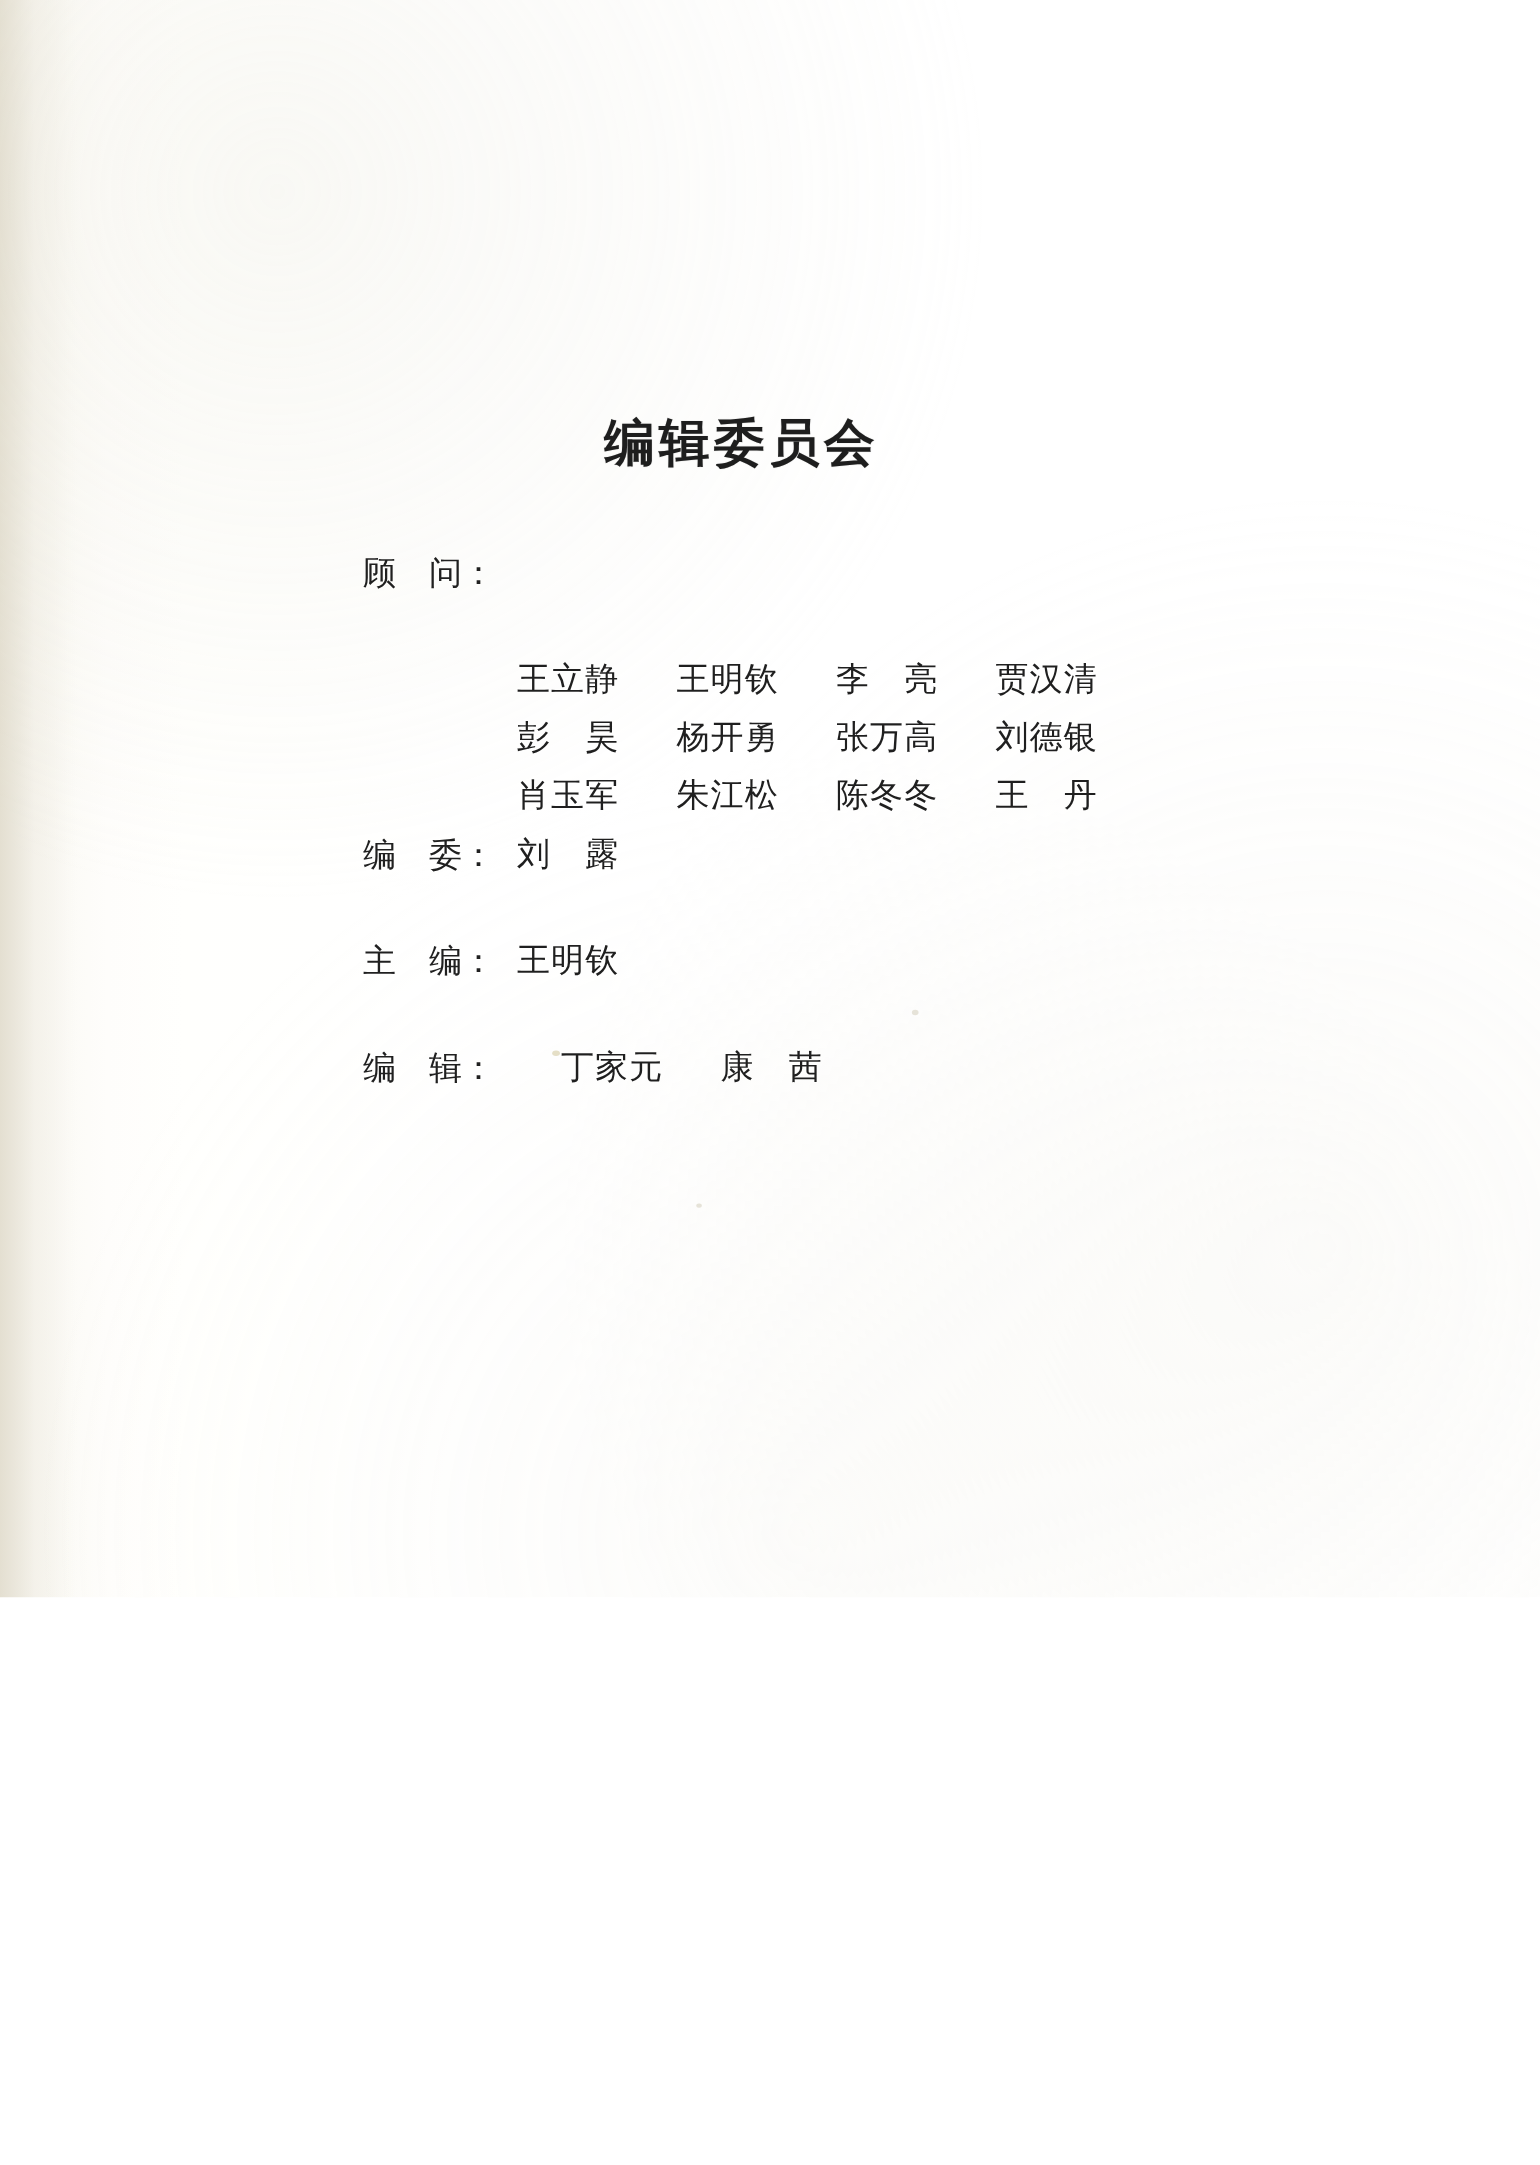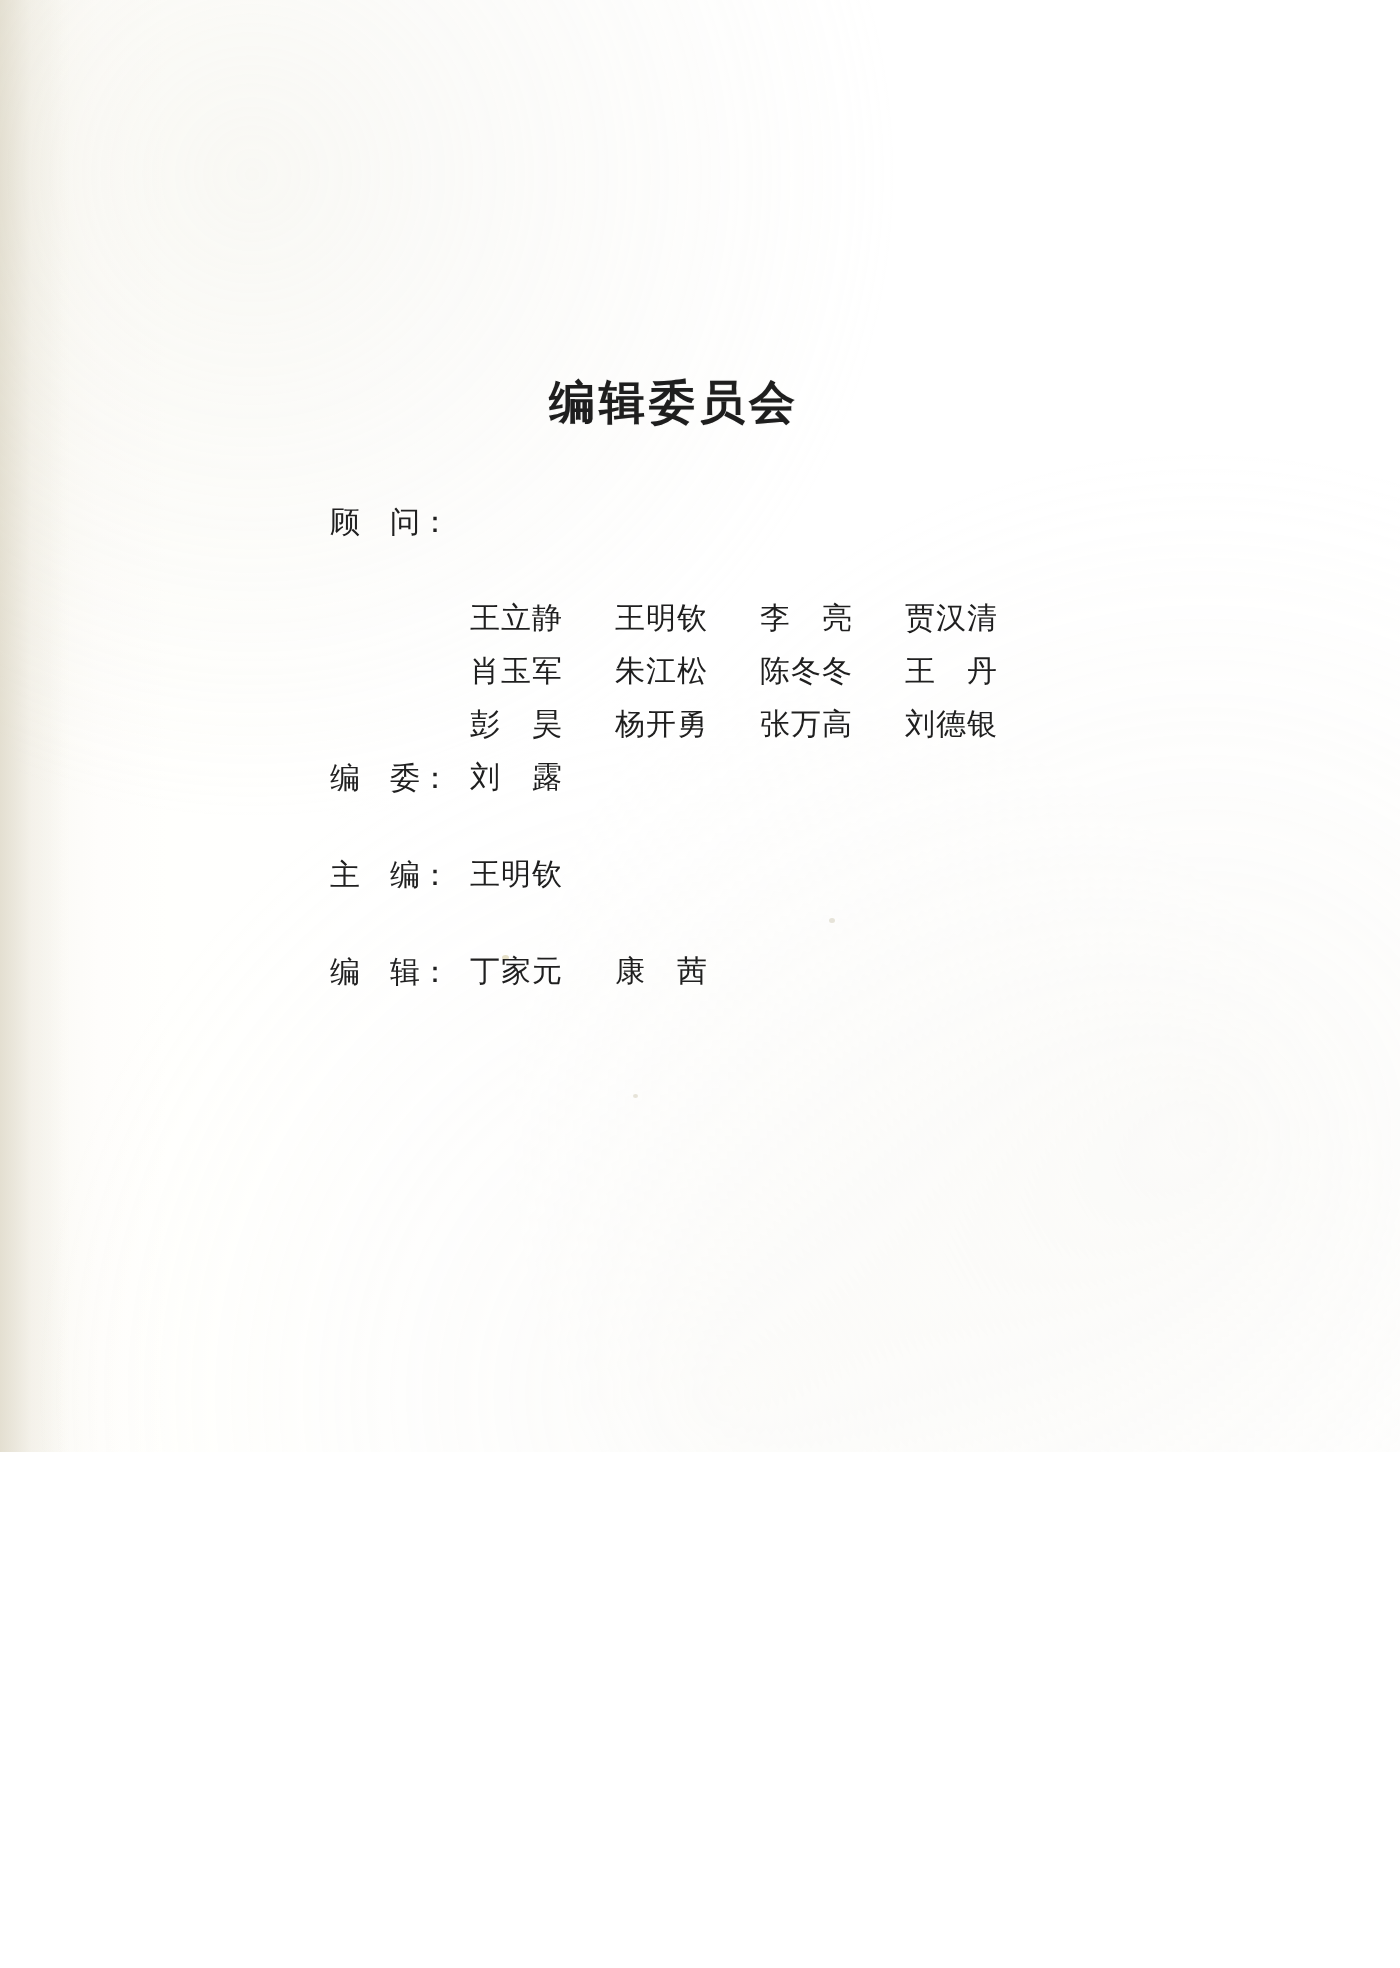--- a/index.html
+++ b/index.html
@@ -57,21 +57,21 @@
   }
   .roster {
     margin-top: 62px;
     padding-left: 330px;
   }
   .group {
     display: flex;
     align-items: flex-end;
     margin-bottom: 44px;
   }
-  .group:last-child { margin-bottom: 0; }
+  .group:last-child { margin-bottom: 0; gap: 40px; }
   .group-label {
     width: 140px;
     flex: 0 0 140px;
     font-size: 30px;
     color: #202020;
     letter-spacing: 0px;
     line-height: 52px;
     white-space: nowrap;
     font-family: "DejaVu Serif", "Liberation Serif", serif;
   }
@@ -124,30 +124,30 @@
       <div class="group">
         <div class="group-label">编　委：</div>
         <div class="names">
           <div class="name-row">
             <span class="name">王立静</span>
             <span class="name">王明钦</span>
             <span class="name">李　亮</span>
             <span class="name">贾汉清</span>
           </div>
           <div class="name-row">
+            <span class="name">彭　昊</span>
+            <span class="name">杨开勇</span>
+            <span class="name">张万高</span>
+            <span class="name">刘德银</span>
+          </div>
+          <div class="name-row">
             <span class="name">肖玉军</span>
             <span class="name">朱江松</span>
             <span class="name">陈冬冬</span>
             <span class="name">王　丹</span>
-          </div>
-          <div class="name-row">
-            <span class="name">彭　昊</span>
-            <span class="name">杨开勇</span>
-            <span class="name">张万高</span>
-            <span class="name">刘德银</span>
           </div>
           <div class="name-row">
             <span class="name">刘　露</span>
           </div>
         </div>
       </div>
 
       <div class="group">
         <div class="group-label">主　编：</div>
         <div class="names">

